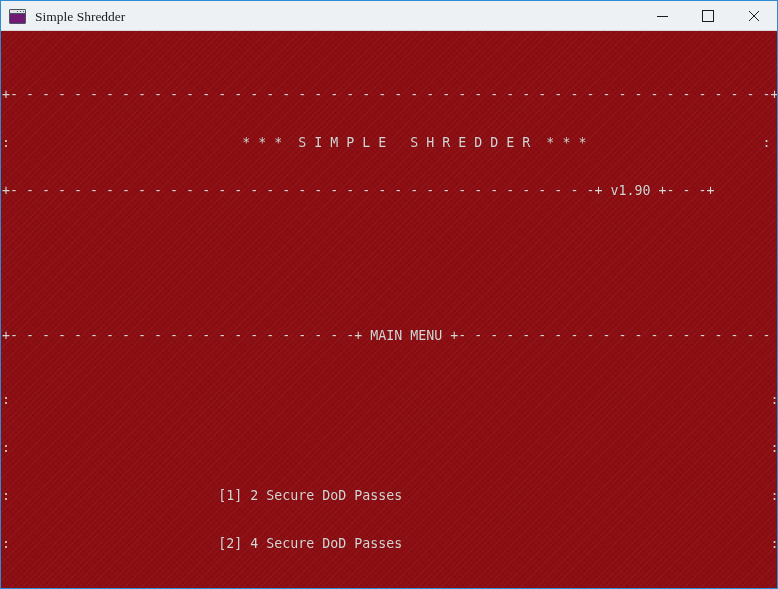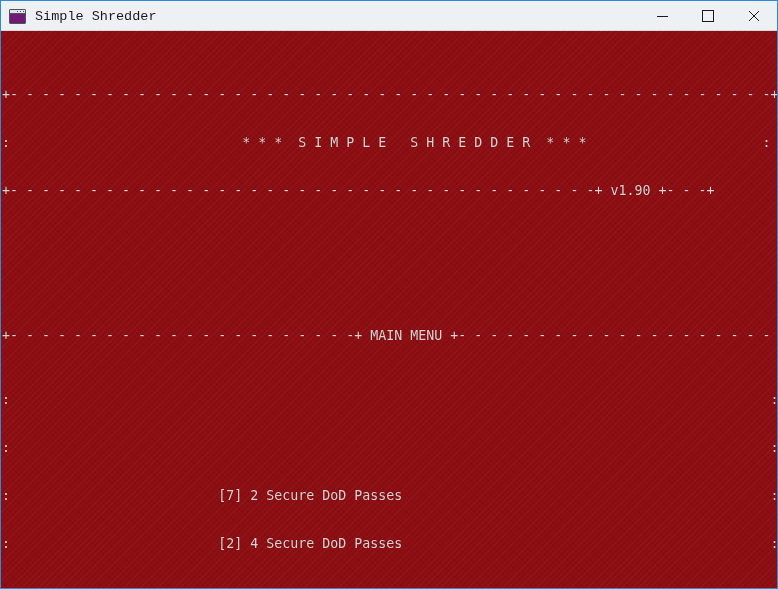--- a/index.html
+++ b/index.html
@@ -86,21 +86,21 @@
     font-family: "DejaVu Sans Mono", monospace;
     font-size: 10px;
     line-height: 9px;
     color: #e8e8e8;
     padding-left: 15px;
     letter-spacing: -0.5px;
     white-space: nowrap;
   }
 
   #titlebar .tb-title {
-    font-family: Liberation Mono, monospace;
+    font-family: Liberation Serif, serif;
     font-size: 13.5px;
     color: #1b1b1b;
     line-height: 31px;
     flex: 1 1 auto;
     white-space: nowrap;
     overflow: hidden;
   }
 
   .tb-buttons {
     display: flex;
@@ -204,21 +204,21 @@
 
       <span class="row">+- - - - - - - - - - - - - - - - - - - - - - - - - - - - - - - - - - - - - - - - - - - - - - - -+</span>
       <span class="row">:                             * * *  S I M P L E   S H R E D D E R  * * *                      :</span>
       <span class="row">+- - - - - - - - - - - - - - - - - - - - - - - - - - - - - - - - - - - - -+ v1.90 +- - -+</span>
       <span class="row"></span>
       <span class="row"></span>
       <span class="row">+- - - - - - - - - - - - - - - - - - - - - -+ MAIN MENU +- - - - - - - - - - - - - - - - - - - - -+</span>
 
       <span class="row">:                                                                                               :</span>
       <span class="row">:                                                                                               :</span>
-      <span class="row">:                          [7] 2 Secure DoD Passes                                              :</span>
+      <span class="row">:                          [1] 2 Secure DoD Passes                                              :</span>
       <span class="row">:                          [2] 4 Secure DoD Passes                                              :</span>
       
       
       
       
       
       
       
       
       

